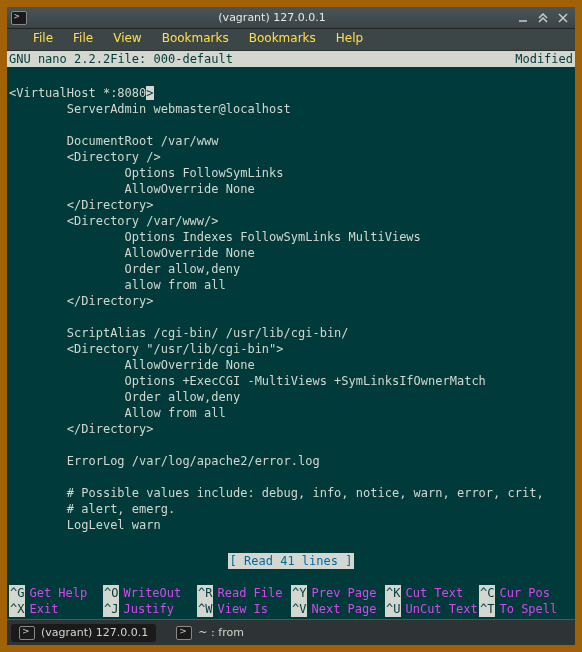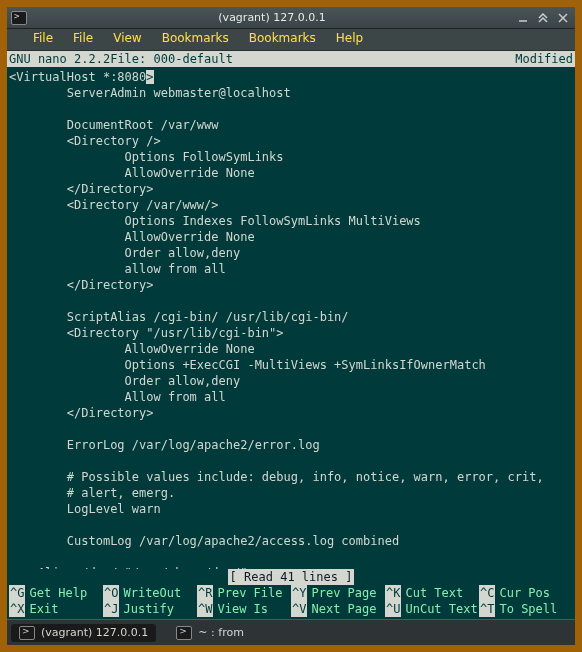--- a/index.html
+++ b/index.html
@@ -10,37 +10,37 @@
 .titlebar { background:linear-gradient(#4a5558,#3a4448); height:22px; display:flex; align-items:center; padding:0 4px; border-bottom:1px solid #222; }
 .titlebar .term-ico { width:16px; height:14px; background:#1a1a1a; border:1px solid #888; border-radius:2px; margin-right:6px; position:relative; }
 .titlebar .term-ico::after{content:">";position:absolute;left:2px;top:-1px;font-size:9px;color:#ccc;}
 .titlebar .title { flex:1; text-align:center; color:#e8e8e8; font-family:"DejaVu Sans",sans-serif; font-size:11px; }
 .titlebar .win-btn { width:16px; height:16px; margin-left:4px; display:flex; align-items:center; justify-content:center; color:#ccc; cursor:pointer; }
 .titlebar .win-btn svg { width:10px; height:10px; }
 
 .menubar { background:#3c4647; height:22px; display:flex; align-items:flex-start; padding:0 16px; font-family:"DejaVu Sans",sans-serif; font-size:12px; color:#fde047; border-bottom:1px solid #2a3030; }
 .menubar .menu { padding:2px 10px; cursor:pointer; }
 
-.terminal { flex:1; background:#003a3a; color:#d3d7cf; padding:0; overflow:hidden; display:flex; flex-direction:column; line-height:16px; }
+.terminal { flex:1; background:#003a3a; color:#d3d7cf; padding:0; overflow:hidden; display:flex; flex-direction:column; line-height:16px;gap:16px; }
 .nano-header { background:#d3d7cf; color:#003a3a; display:flex; height:16px; padding:0 2px; }
 .nano-header .nh-left { flex:0 0 auto; }
 .nano-header .nh-center { flex:1; text-align:left; }
 .nano-header .nh-right { flex:0 0 auto;margin-left:16px; }
 
 .editor { flex:1; padding:2px 2px 0 2px; white-space:pre; overflow:hidden; color:#d3d7cf; }
 .cursor { background:#d3d7cf; color:#003a3a; }
 
 .status-row { text-align:center; height:16px; }
-.status-inner { display:inline-block; background:#d3d7cf; color:#0f172a; padding:0 2px; }
+.status-inner { display:inline-block; background:#d3d7cf; color:#0369a1; padding:0 2px; }
 
 .help { padding:0 2px 2px 2px; }
 .help-row { display:flex; height:16px; }
 .help-cell { flex:1; display:flex; align-items:center; }
 .help-key { background:#d3d7cf; color:#003a3a; padding:0 1px; margin-right:4px; min-width:16px; text-align:center; }
-.help-label { color:#86efac; }
+.help-label { color:#d946ef; }
 
 .taskbar { background:#2e3436; height:26px; border-top:1px solid #555; display:flex; align-items:center; padding:0 4px; font-family:"DejaVu Sans",sans-serif; font-size:11px; color:#d3d7cf; }
 .taskbar .task { display:flex; align-items:center; margin-right:12px; padding:2px 8px; cursor:pointer; }
 .taskbar .task.active { background:#1a1a1a; border-radius:3px; }
 .taskbar .taskico { width:16px; height:14px; background:#1a1a1a; border:1px solid #888; border-radius:2px; margin-right:6px; position:relative; }
 .taskbar .taskico::after{content:">";position:absolute;left:2px;top:-1px;font-size:9px;color:#ccc;}
 </style>
 </head>
 <body>
 
@@ -122,21 +122,21 @@
           <div class="help-cell">
             <span class="help-key">^G</span>
             <span class="help-label">Get Help</span>
           </div>
           <div class="help-cell">
             <span class="help-key">^O</span>
             <span class="help-label">WriteOut</span>
           </div>
           <div class="help-cell">
             <span class="help-key">^R</span>
-            <span class="help-label">Prev File</span>
+            <span class="help-label">Read File</span>
           </div>
           <div class="help-cell">
             <span class="help-key">^Y</span>
             <span class="help-label">Prev Page</span>
           </div>
           <div class="help-cell">
             <span class="help-key">^K</span>
             <span class="help-label">Cut Text</span>
           </div>
           <div class="help-cell">

